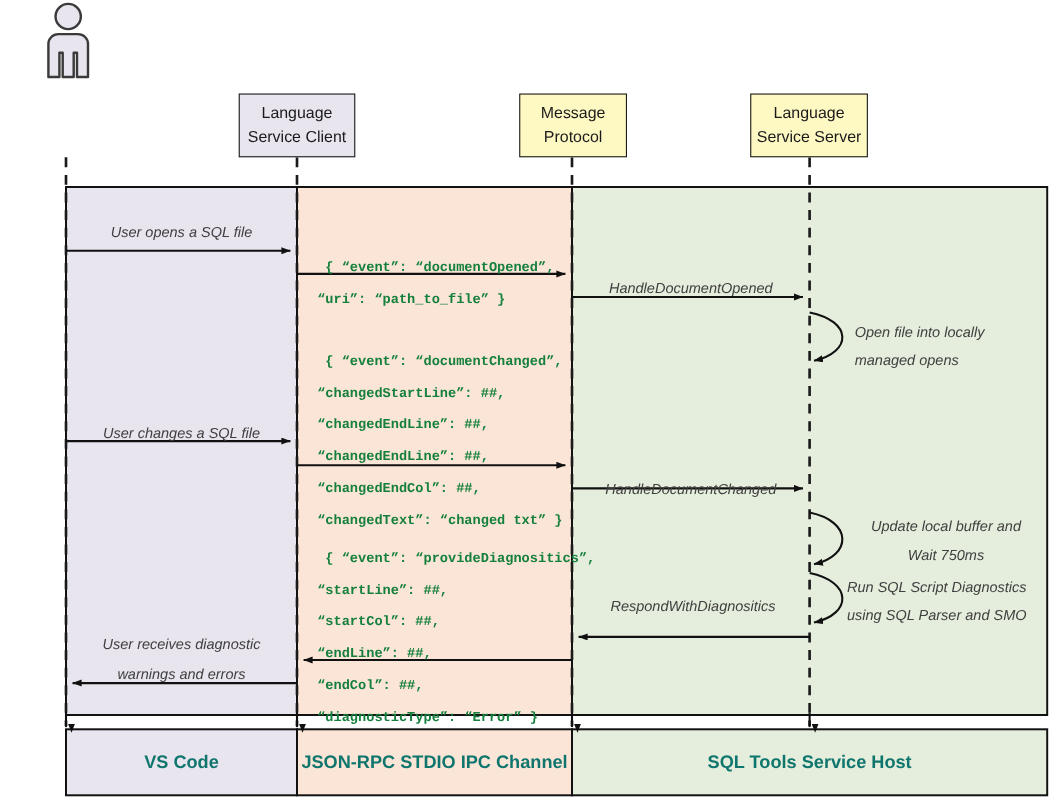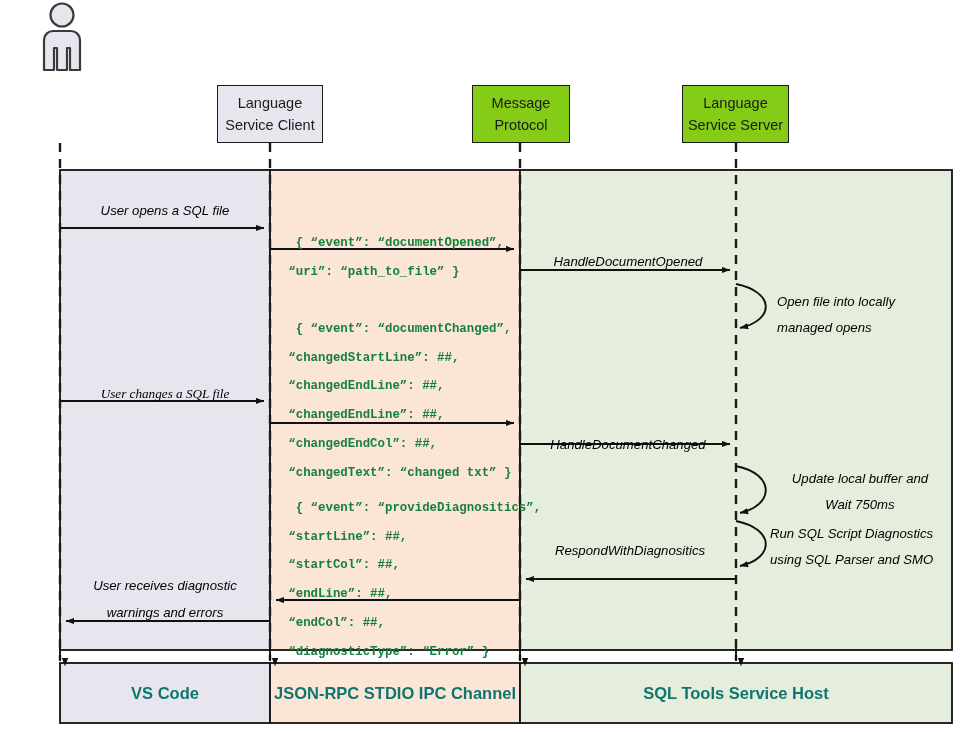--- a/index.html
+++ b/index.html
@@ -33,28 +33,28 @@
     flex-direction: column;
     align-items: center;
     justify-content: center;
     font-size: 14.5px;
     color: #1b1b1b;
     line-height: 1.55;
     text-align: center;
   }
   .node .ln { display: block; white-space: nowrap; }
   .node.purple { background: #e8e5ef; }
-  .node.green  { background: #84cc16; text-align: right; }
+  .node.green  { background: #fef9c3; text-align: right; }
 
   
   .lbl {
     position: absolute;
     font-style: italic;
     font-size: 13.2px;
-    color: #000000;
+    color: #404040;
     line-height: 1.75;
     white-space: nowrap;
   }
   .lbl.center { text-align: center; }
   .lbl.left   { text-align: left; }
 
   
   .json {
     position: absolute;
     font-family: "Liberation Mono", "DejaVu Sans Mono", monospace;
@@ -155,21 +155,21 @@
 
   <div class="node green" style="left:682px; top:85px; width:107px; height:58px;">
     <span class="ln">Language</span>
     <span class="ln">Service Server</span>
   </div>
 
   <div class="lbl center" style="left:62px; top:199px; width:206px;">User opens a SQL file</div>
 
   <div class="lbl center" style="left:522px; top:250px; width:212px;">HandleDocumentOpened</div>
 
-  <div class="lbl center" style="left:62px; top:382px; width:206px;font-family:Liberation Serif, serif;">User changes a SQL file</div>
+  <div class="lbl center" style="left:62px; top:382px; width:206px;">User changes a SQL file</div>
 
   <div class="lbl center" style="left:522px; top:433px; width:212px;">HandleDocumentChanged</div>
 
   <div class="lbl center" style="left:524px; top:539px; width:212px;">RespondWithDiagnositics</div>
 
   <div class="lbl center" style="left:62px; top:572px; width:206px; line-height:2.05;">
     <span class="ln">User receives diagnostic</span><br>
     <span class="ln">warnings and errors</span>
   </div>
 

